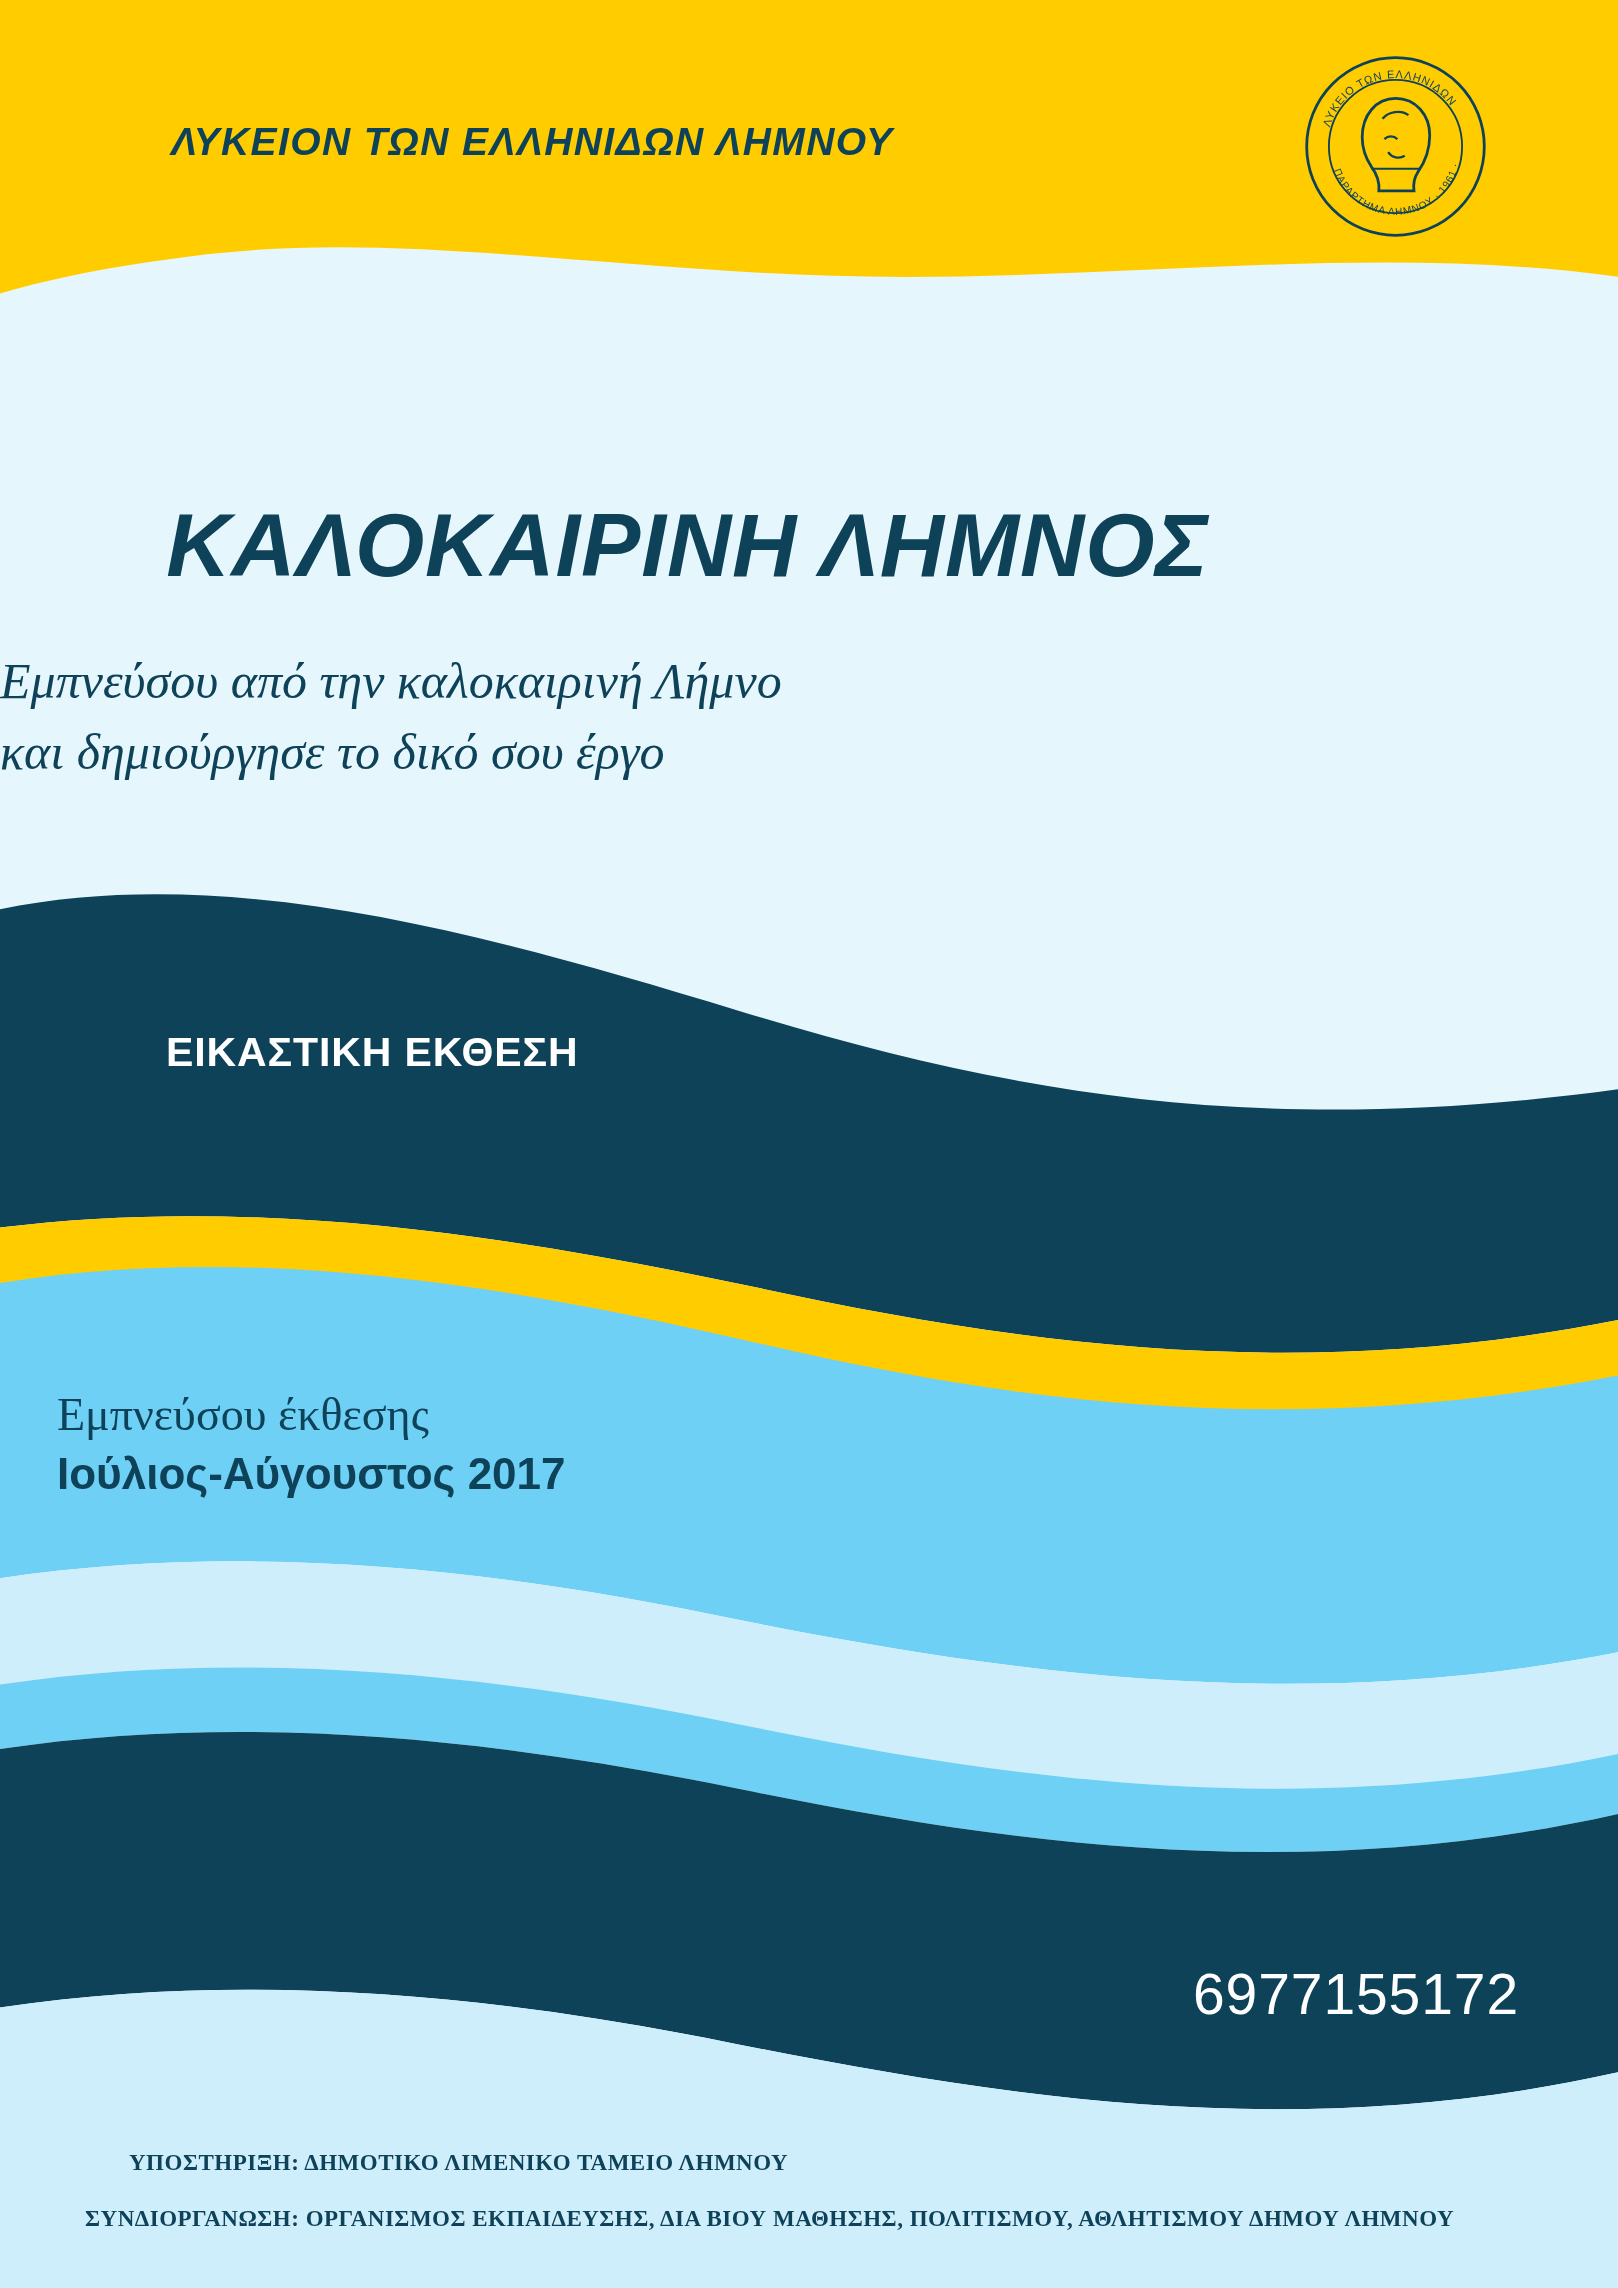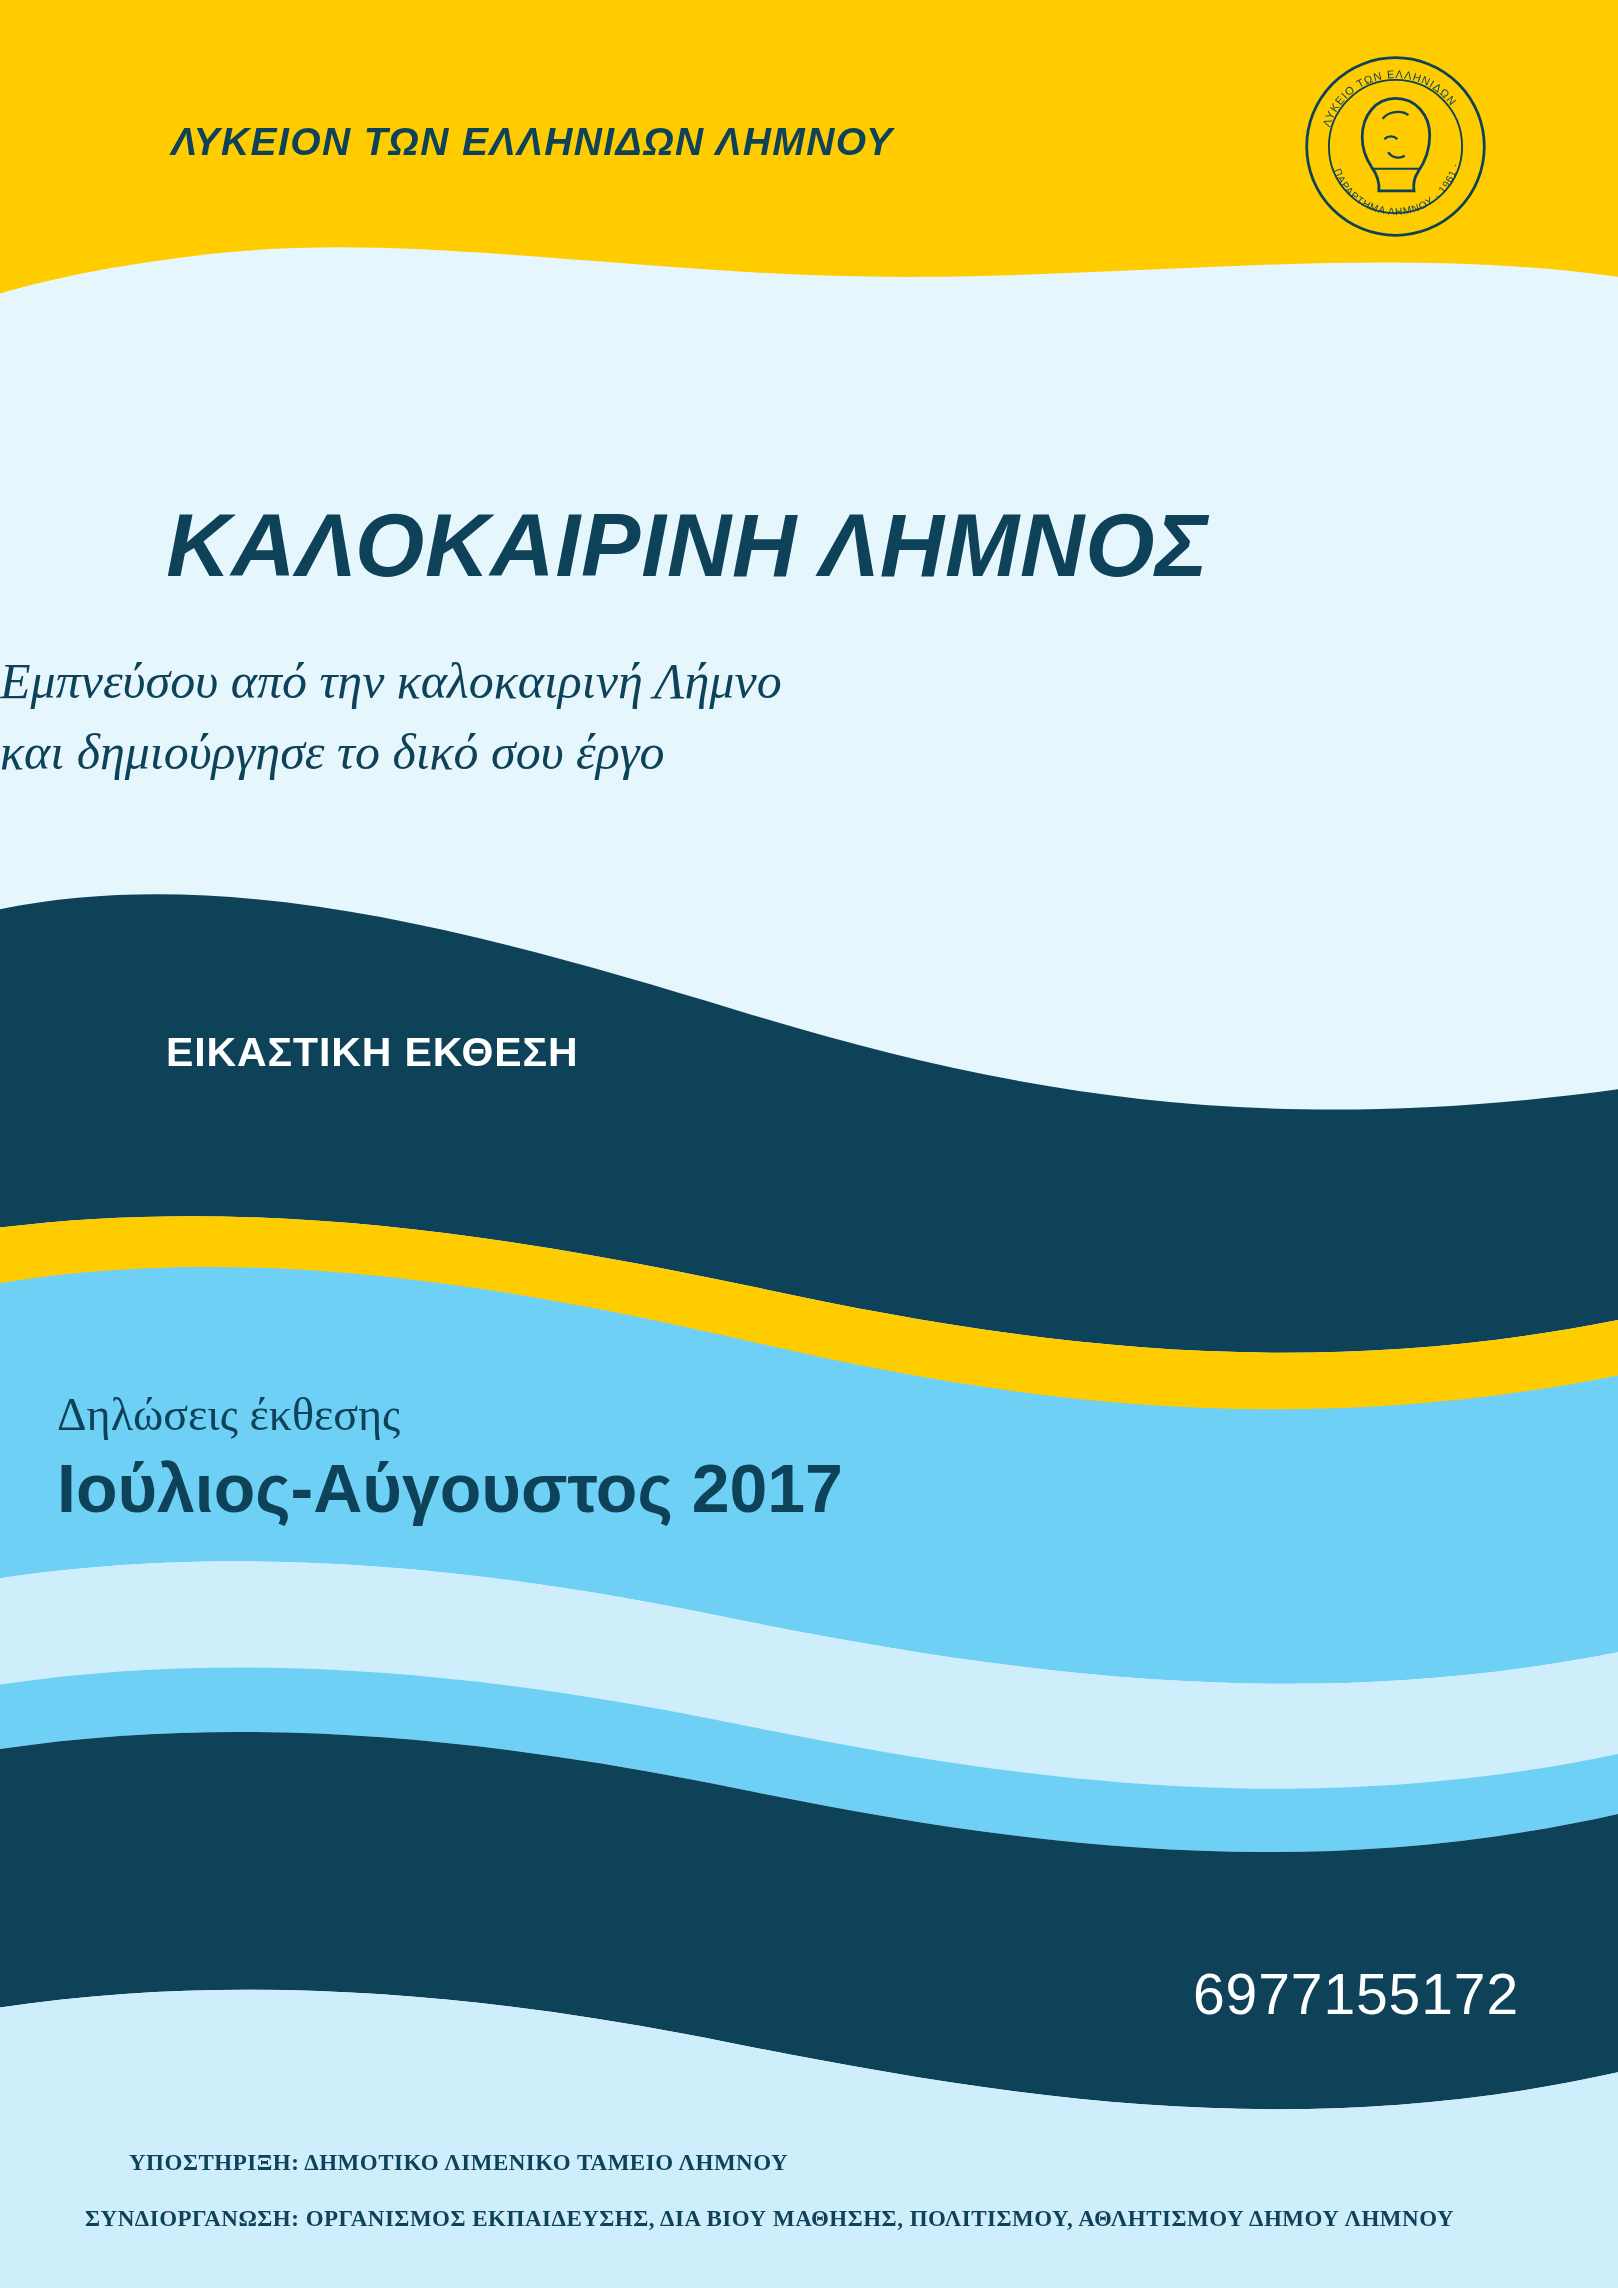--- a/index.html
+++ b/index.html
@@ -99,21 +99,21 @@
     top: 1388px;
     font-family: "Liberation Serif", serif;
     font-size: 46px;
     color: #0e4259;
   }
   .duration-value {
     left: 57px;
     top: 1449px;
     font-family: "Liberation Sans", sans-serif;
     font-weight: bold;
-    font-size: 68px;
+    font-size: 44px;
     color: #0e4259;
   }
 
   
   .deadline {
     right: 102px;
     top: 1892px;
     text-align: right;
     font-family: "Liberation Serif", serif;
     font-size: 42px;
@@ -208,21 +208,21 @@
 
   <div class="layer subtitle">
     <div>Εμπνεύσου από την καλοκαιρινή Λήμνο</div>
     <div>και δημιούργησε το δικό σου έργο</div>
   </div>
 
   <div class="layer exhibition-label">ΕΙΚΑΣΤΙΚΗ ΕΚΘΕΣΗ</div>
 
   <div class="layer venue-label">ΛΙΜΑΝΙ ΜΥΡΙΝΑΣ</div>
 
-  <div class="layer duration-label">Δηλώσεις  έκθεσης</div>
+  <div class="layer duration-label">Εμπνεύσου  έκθεσης</div>
 
   <div class="layer duration-value">Ιούλιος-Αύγουστος 2017</div>
 
   <div class="layer deadline">Δηλώσεις συμμετοχής  έως 27 Μαΐου</div>
 
   <div class="layer phone">6977155172</div>
 
   <div class="layer footer-1">ΥΠΟΣΤΗΡΙΞΗ:  ΔΗΜΟΤΙΚΟ ΛΙΜΕΝΙΚΟ ΤΑΜΕΙΟ ΛΗΜΝΟΥ</div>
 
   <div class="layer footer-2">ΣΥΝΔΙΟΡΓΑΝΩΣΗ: ΟΡΓΑΝΙΣΜΟΣ ΕΚΠΑΙΔΕΥΣΗΣ, ΔΙΑ ΒΙΟΥ ΜΑΘΗΣΗΣ, ΠΟΛΙΤΙΣΜΟΥ, ΑΘΛΗΤΙΣΜΟΥ  ΔΗΜΟΥ ΛΗΜΝΟΥ</div>

